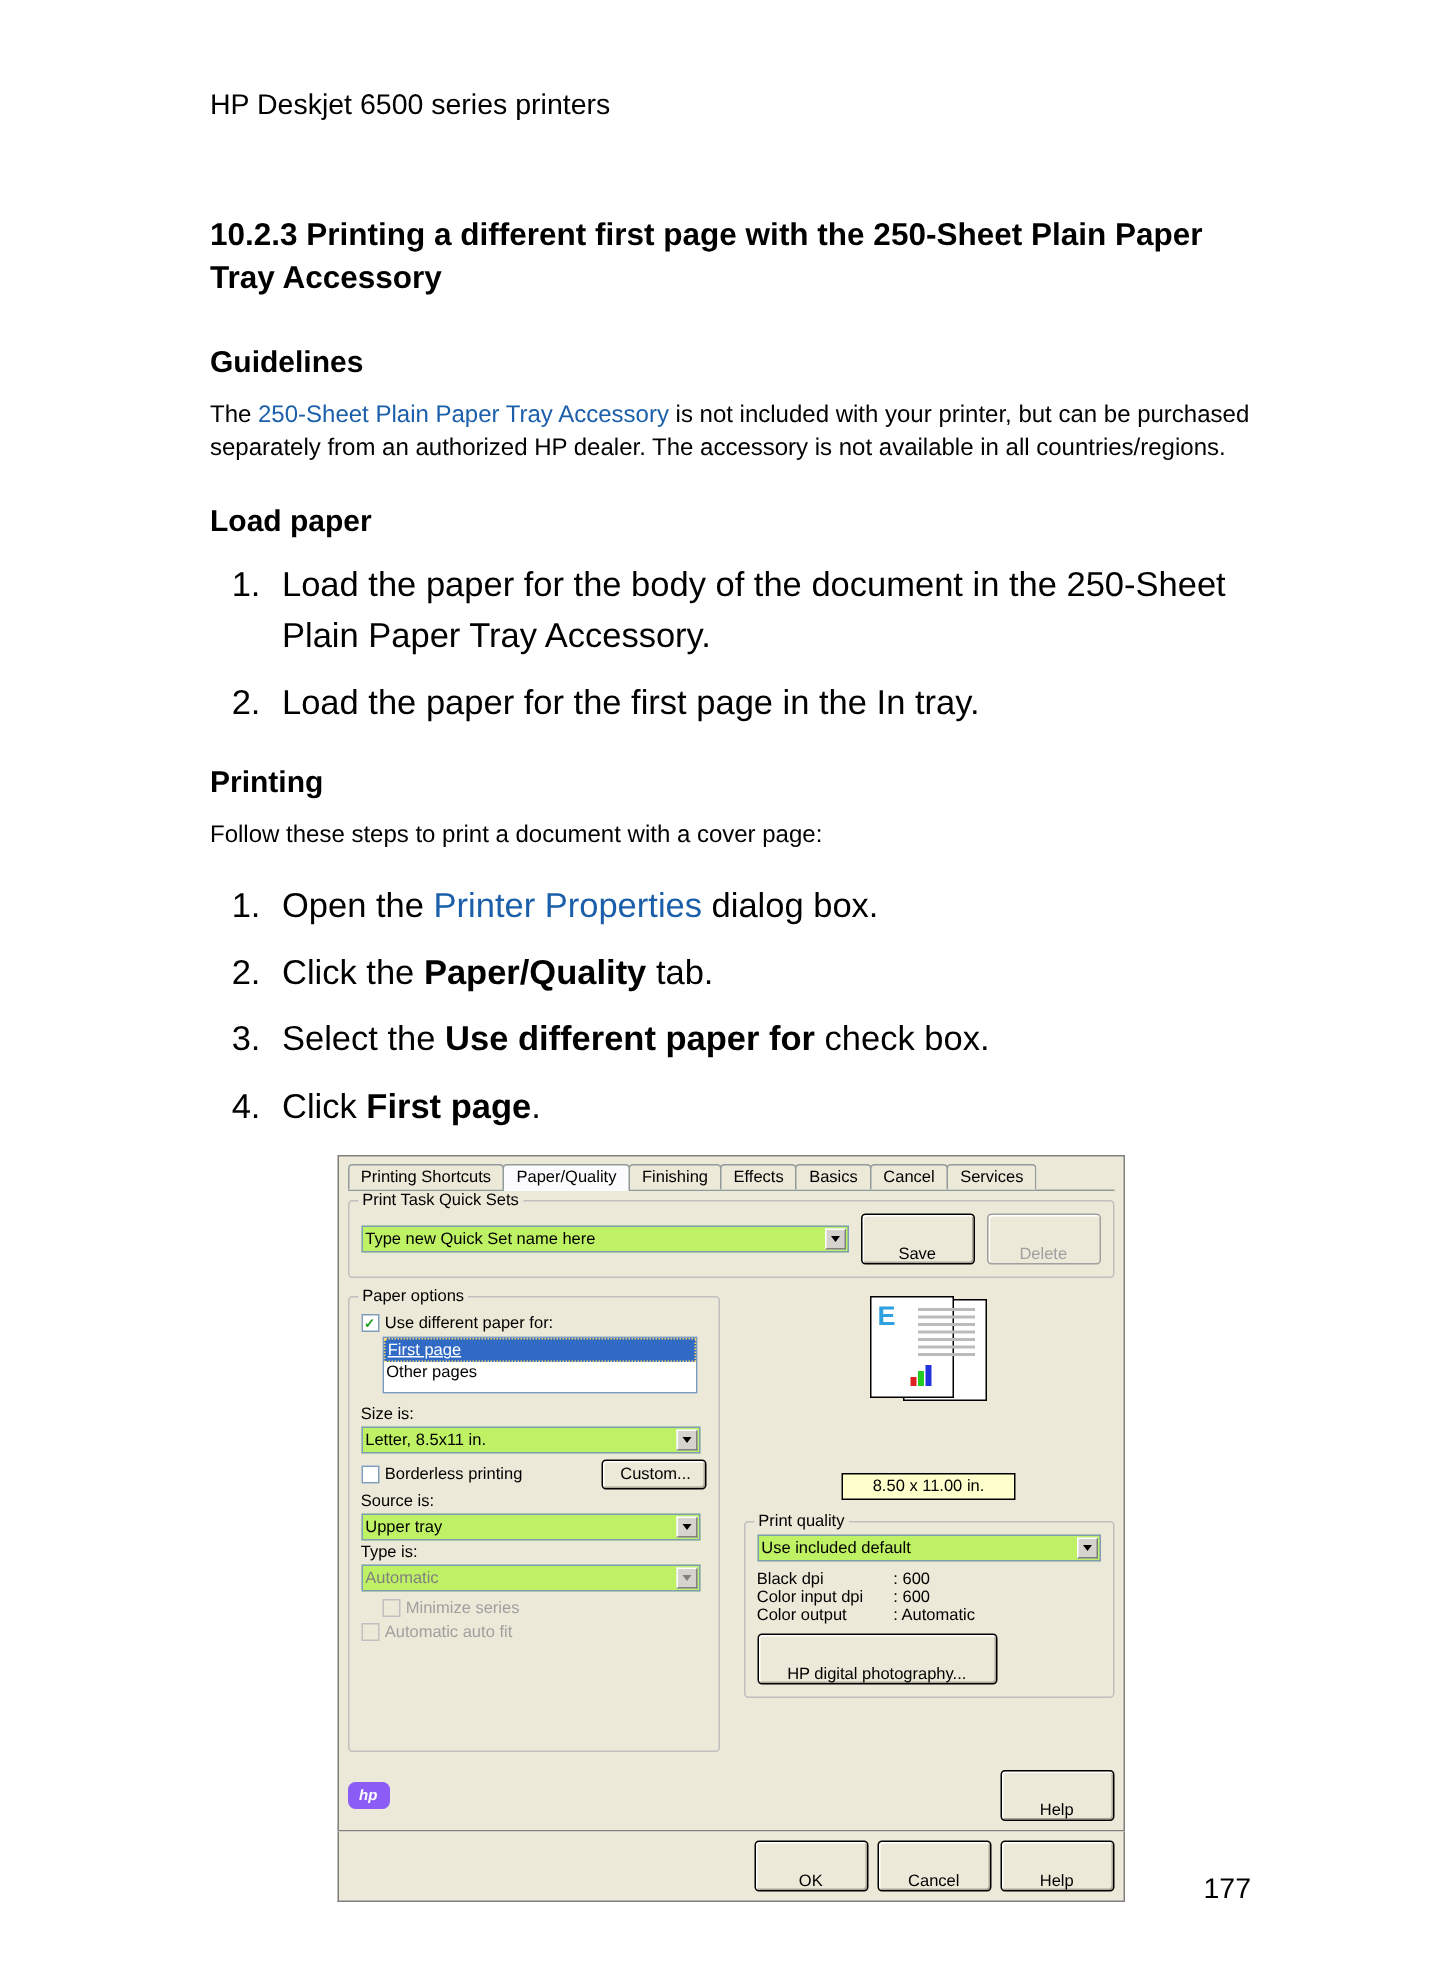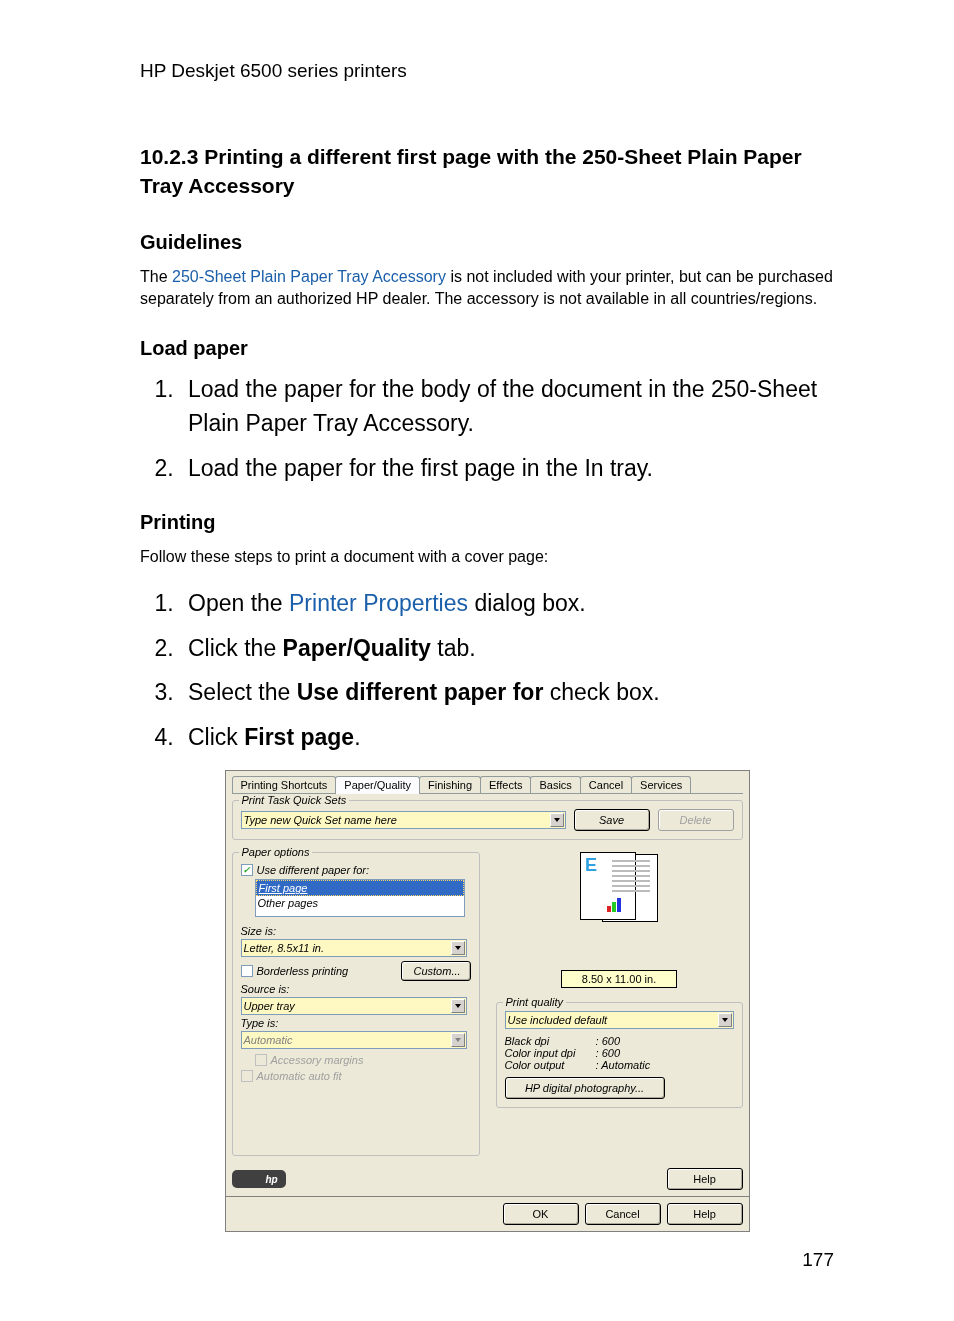--- a/index.html
+++ b/index.html
@@ -92,38 +92,37 @@
     padding-bottom: 3px;
     margin-bottom: -1px;
     z-index: 2;
   }
   .groupbox {
     border: 1px solid #bfbfbf;
     border-radius: 3px;
     padding: 8px 8px 8px 8px;
     margin: 4px 0 8px 0;
     position: relative;
-    font-style: italic;
   }
   .groupbox > .legend {
     position: absolute;
     top: -7px;
     left: 6px;
     background: #ece9d8;
     padding: 0 3px;
     font-size: 11px;
   }
   .row { display: flex; gap: 10px; }
   .col-left { width: 248px; }
   .col-right { flex: 1; padding-left: 6px; }
 
   .textfield, .select {
     font-family: Tahoma, Arial, sans-serif;
     font-size: 11px;
-    background: #fef9c3;
+    background: #bef264;
     border: 1px solid #7f9db9;
     height: 18px;
     line-height: 16px;
     padding: 0 2px;
     box-sizing: border-box;
   }
   .select {
     position: relative;
     padding-right: 16px;
   }
@@ -147,21 +146,21 @@
   }
   .select.disabled { color: #808080; }
   .select.disabled .arrow::after { border-top-color: #808080; }
 
   .btn {
     font-family: Tahoma, Arial, sans-serif;
     font-size: 11px;
     background: #ece9d8;
     border: 1px solid #000;
     border-radius: 3px;
-    padding: 0 10px;
+    padding: 16px 10px;
     height: 22px;
     line-height: 20px;
     box-sizing: border-box;
     text-align: center;
     box-shadow: inset 1px 1px 0 #fff, inset -1px -1px 0 #aca899;
   }
   .btn.disabled { color: #a0a0a0; border-color: #a0a0a0; box-shadow: inset 1px 1px 0 #fff; }
 
   .listbox {
     background: #fff;
@@ -242,24 +241,24 @@
   .preview .bars span:nth-child(2){width:4px;height:10px;background:#2c2;}
   .preview .bars span:nth-child(3){width:4px;height:14px;background:#23d;}
   .preview .lines {
     position: absolute; left: 48px; top: 8px;
     width: 38px;
   }
   .preview .lines div { height: 2px; background: #bbb; margin-bottom: 3px; }
 
   .hp-badge {
     width: 28px; height: 18px;
-    background: #404040;
+    background: #8b5cf6;
     border-radius: 5px;
     display: flex; align-items: center; justify-content: center;
-    color: #fff; font-style: italic; font-size: 10px; font-weight: bold; padding-left: 26px;
+    color: #fff; font-style: italic; font-size: 10px; font-weight: bold;
   }
 
   .button-row {
     background: #ece9d8;
     border: 1px solid #808080;
     border-top: none;
     padding: 6px;
     display: flex;
     justify-content: flex-end;
     gap: 6px;
@@ -366,21 +365,21 @@
             </div>
 
             <span class="lbl">Type is:</span>
             <div class="select disabled" style="width:226px;">
               <span>Automatic</span>
               <span class="arrow"></span>
             </div>
 
             <div class="checkbox disabled" style="margin-top:4px; margin-left:14px;">
               <span class="cb-box disabled"></span>
-              <span>Accessory margins</span>
+              <span>Minimize series</span>
             </div>
             <div class="checkbox disabled" style="margin-left:0;">
               <span class="cb-box disabled"></span>
               <span>Automatic auto fit</span>
             </div>
           </div>
         </div>
 
         <div class="col-right">
           <div class="preview">

